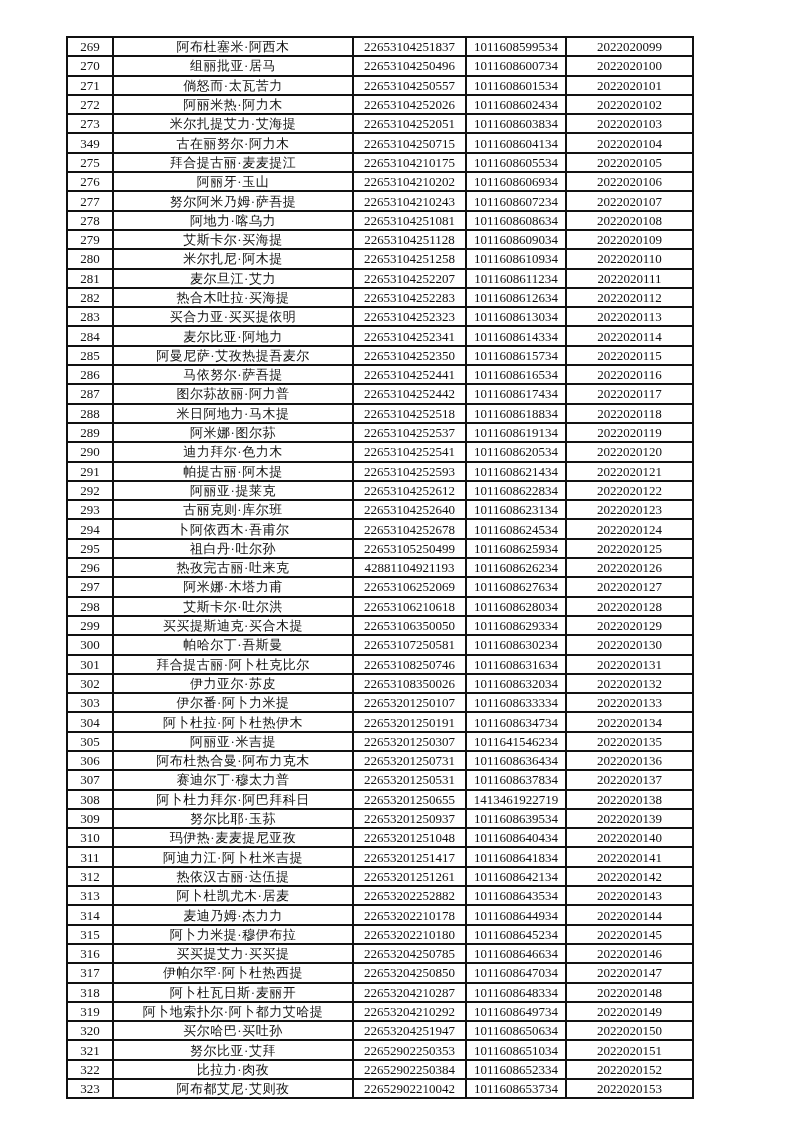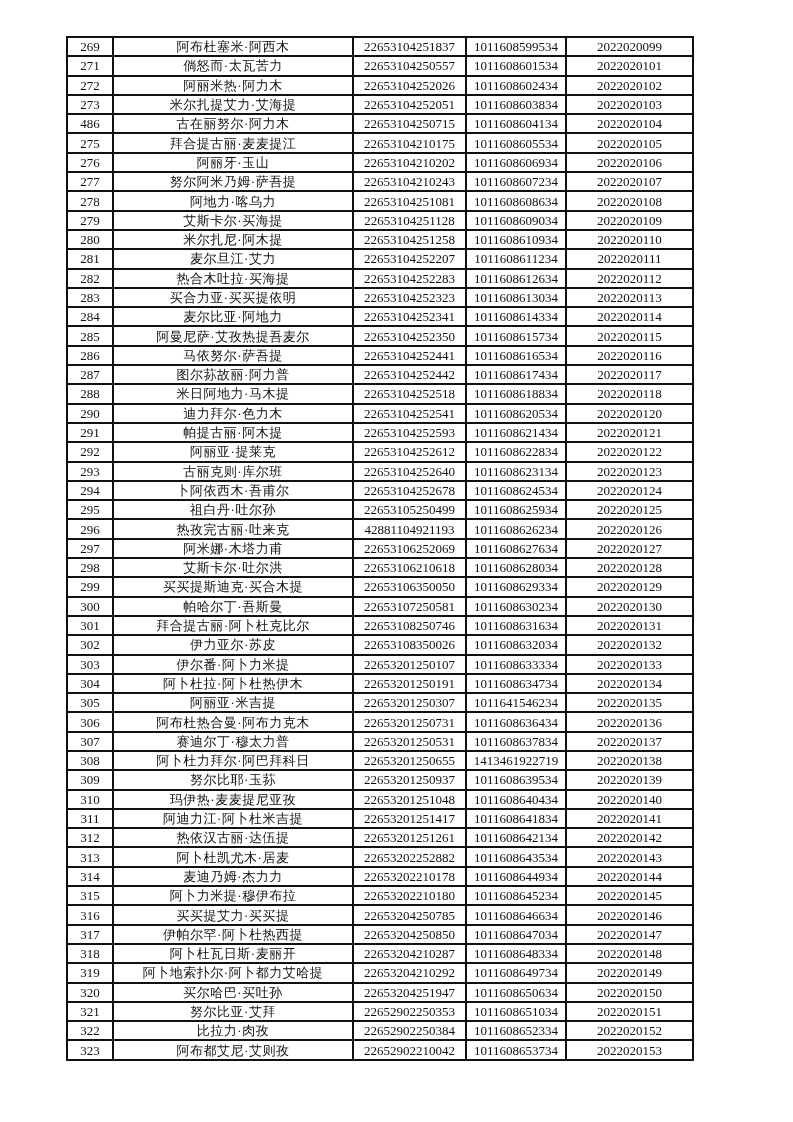--- a/index.html
+++ b/index.html
@@ -63,20 +63,27 @@
     </colgroup>
     <tbody>
         <tr>
           <td class="c-num">269</td>
           <td class="c-name">阿布杜塞米·阿西木</td>
           <td class="c-long">22653104251837</td>
           <td class="c-long">1011608599534</td>
           <td class="c-serial">2022020099</td>
         </tr>
         <tr>
+          <td class="c-num">270</td>
+          <td class="c-name">组丽批亚·居马</td>
+          <td class="c-long">22653104250496</td>
+          <td class="c-long">1011608600734</td>
+          <td class="c-serial">2022020100</td>
+        </tr>
+        <tr>
           <td class="c-num">271</td>
           <td class="c-name">倘怒而·太瓦苦力</td>
           <td class="c-long">22653104250557</td>
           <td class="c-long">1011608601534</td>
           <td class="c-serial">2022020101</td>
         </tr>
         <tr>
           <td class="c-num">272</td>
           <td class="c-name">阿丽米热·阿力木</td>
           <td class="c-long">22653104252026</td>
@@ -84,21 +91,21 @@
           <td class="c-serial">2022020102</td>
         </tr>
         <tr>
           <td class="c-num">273</td>
           <td class="c-name">米尔扎提艾力·艾海提</td>
           <td class="c-long">22653104252051</td>
           <td class="c-long">1011608603834</td>
           <td class="c-serial">2022020103</td>
         </tr>
         <tr>
-          <td class="c-num">486</td>
+          <td class="c-num">349</td>
           <td class="c-name">古在丽努尔·阿力木</td>
           <td class="c-long">22653104250715</td>
           <td class="c-long">1011608604134</td>
           <td class="c-serial">2022020104</td>
         </tr>
         <tr>
           <td class="c-num">275</td>
           <td class="c-name">拜合提古丽·麦麦提江</td>
           <td class="c-long">22653104210175</td>
           <td class="c-long">1011608605534</td>
@@ -189,20 +196,27 @@
           <td class="c-serial">2022020117</td>
         </tr>
         <tr>
           <td class="c-num">288</td>
           <td class="c-name">米日阿地力·马木提</td>
           <td class="c-long">22653104252518</td>
           <td class="c-long">1011608618834</td>
           <td class="c-serial">2022020118</td>
         </tr>
         <tr>
+          <td class="c-num">289</td>
+          <td class="c-name">阿米娜·图尔荪</td>
+          <td class="c-long">22653104252537</td>
+          <td class="c-long">1011608619134</td>
+          <td class="c-serial">2022020119</td>
+        </tr>
+        <tr>
           <td class="c-num">290</td>
           <td class="c-name">迪力拜尔·色力木</td>
           <td class="c-long">22653104252541</td>
           <td class="c-long">1011608620534</td>
           <td class="c-serial">2022020120</td>
         </tr>
         <tr>
           <td class="c-num">291</td>
           <td class="c-name">帕提古丽·阿木提</td>
           <td class="c-long">22653104252593</td>

